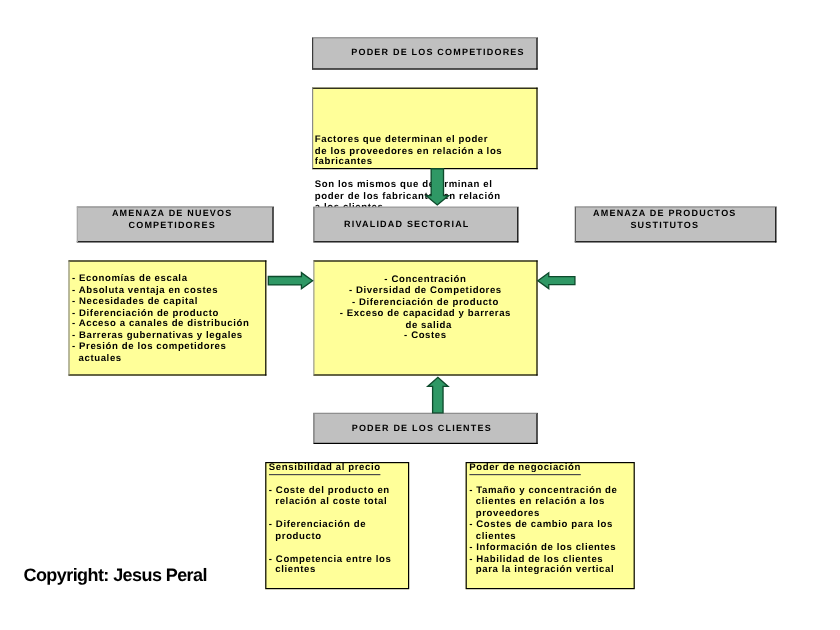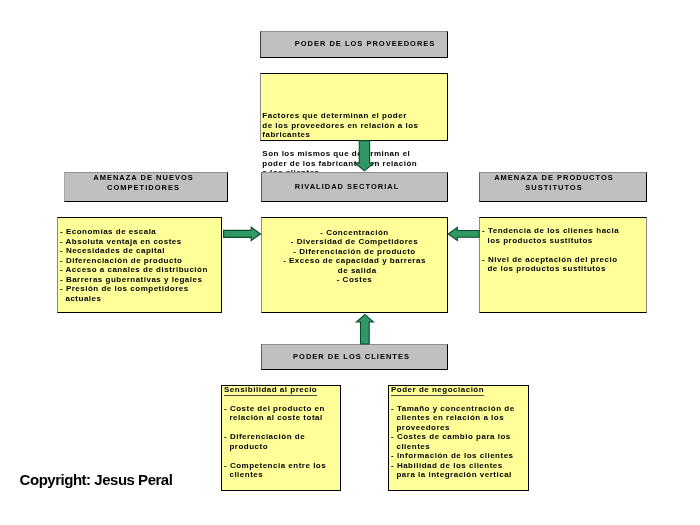--- a/index.html
+++ b/index.html
@@ -19,21 +19,21 @@
             display:inline-block;padding-bottom:0.4px;transform:translateZ(0);}
   .yel .t2{position:absolute;left:2px;right:2px;white-space:pre;top:17.7px;transform:translateZ(0);}
   .copy{position:absolute;font-size:15px;letter-spacing:-0.48px;font-weight:bold;color:#000;line-height:11px;transform:translateZ(0);}
   svg.arrow{position:absolute;overflow:visible;}
 
   
   #hdr-sup{left:260px;top:31px;width:188px;height:27px;}
   #hdr-sup > span{top:7px;padding-left:22px;}
   #hdr-new{left:64px;top:172px;width:164px;height:30px;border-left-color:#a8a8a8;}
   #hdr-new > span{top:-0.2px;padding-right:5px;}
-  #hdr-riv{left:261px;top:172px;width:187px;height:30px;border-left-color:#606060;padding-left:24px;}
+  #hdr-riv{left:261px;top:172px;width:171px;height:30px;border-left-color:#606060;padding-left:24px;}
   #hdr-riv > span{top:8.5px;padding-right:15px;}
   #hdr-sub{left:479px;top:172px;width:168px;height:30px;border-left-color:#606060;}
   #hdr-sub > span{top:-0.2px;padding-right:18px;}
   #hdr-cli{left:261px;top:344px;width:187px;height:26px;border-left-color:#606060;}
   #hdr-cli > span{top:7px;padding-right:6px;}
 
   
   #yel-sup{left:260px;top:73px;width:188px;height:68px;}
   #yel-sup .t{top:0.4px;left:1.3px;margin-top:37px;}
   #yel-new{left:57px;top:217px;width:165px;height:96px;}
@@ -46,21 +46,21 @@
   #yel-neg{left:388px;top:385px;width:141px;height:106px;border-left-color:#000;}
 
   .copy{left:19.6px;top:473.5px;}
 </style>
 </head>
 <body>
 
 <div id="canvas">
 
   <div class="box hdr" id="hdr-sup">
-    <span>PODER DE LOS PROVEEDORES</span>
+    <span>PODER DE LOS COMPETIDORES</span>
   </div>
 
   <div class="box yel" id="yel-sup">
     <div class="t">Factores que determinan el poder
 de los proveedores en relación a los
 fabricantes
 
 Son los mismos que determinan el
 poder de los fabricantes en relación
 a los clientes</div>
@@ -93,27 +93,20 @@
 - Exceso de capacidad y barreras
   de salida
 - Costes</div>
   </div>
 
   <div class="box hdr" id="hdr-sub">
     <span>AMENAZA DE PRODUCTOS
 SUSTITUTOS</span>
   </div>
 
-  <div class="box yel" id="yel-sub">
-    <div class="t">- Tendencia de los clienes hacia
-  los productos sustitutos
-
-- Nivel de aceptación del precio
-  de los productos sustitutos</div>
-  </div>
 
   <div class="box hdr" id="hdr-cli">
     <span>PODER DE LOS CLIENTES</span>
   </div>
 
   <div class="box yel" id="yel-sen">
     <div class="ttl">Sensibilidad al precio</div>
     <div class="t2">- Coste del producto en
   relación al coste total
 

